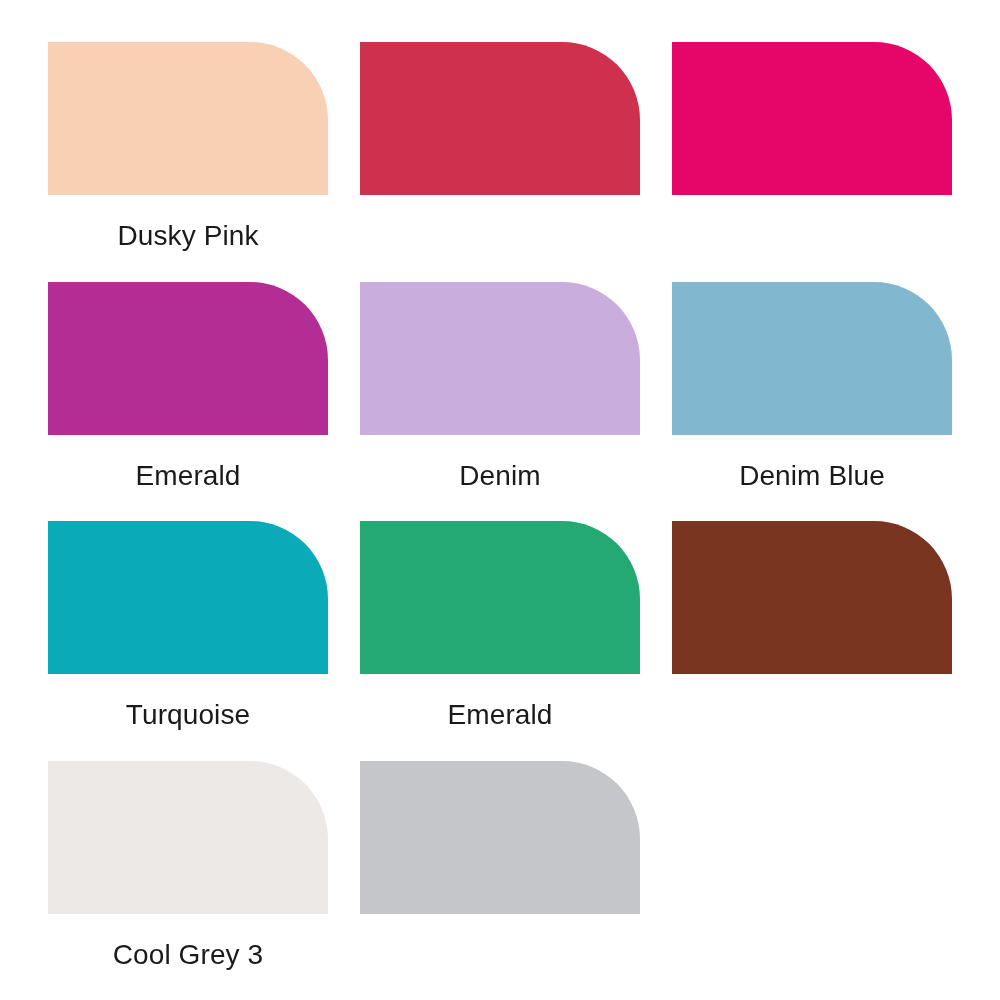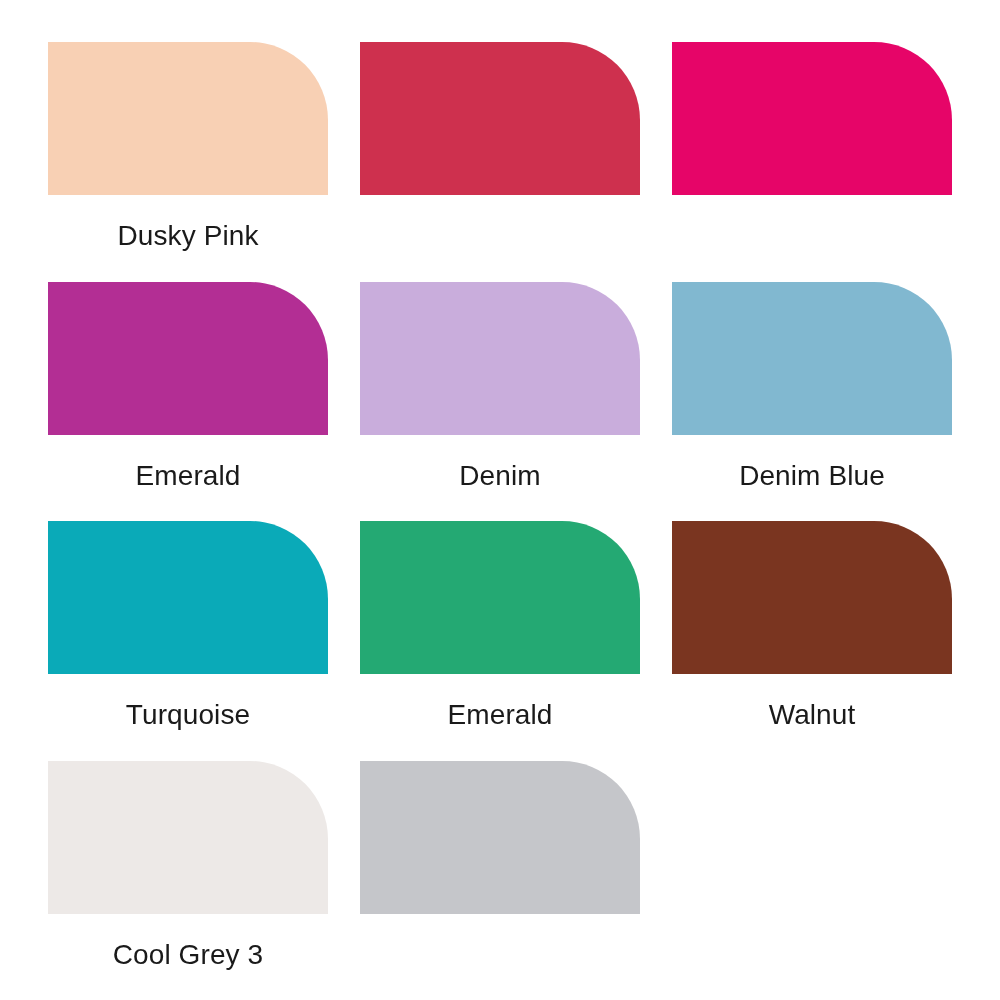--- a/index.html
+++ b/index.html
@@ -91,21 +91,20 @@
   </div>
 
   <div class="swatch-cell">
     <div class="swatch-chip" style="background-color: rgb(36, 169, 115);"></div>
     <div class="swatch-label">Emerald</div>
   </div>
 
 
   <div class="swatch-cell">
     <div class="swatch-chip" style="background-color: rgb(122, 53, 32);"></div>
-    <div class="swatch-label">Walnut</div>
   </div>
 
   <div class="swatch-cell">
     <div class="swatch-chip" style="background-color: rgb(237, 233, 231);"></div>
     <div class="swatch-label">Cool Grey 3</div>
   </div>
 
   <div class="swatch-cell">
     <div class="swatch-chip" style="background-color: rgb(197, 198, 202);"></div>
   </div>

